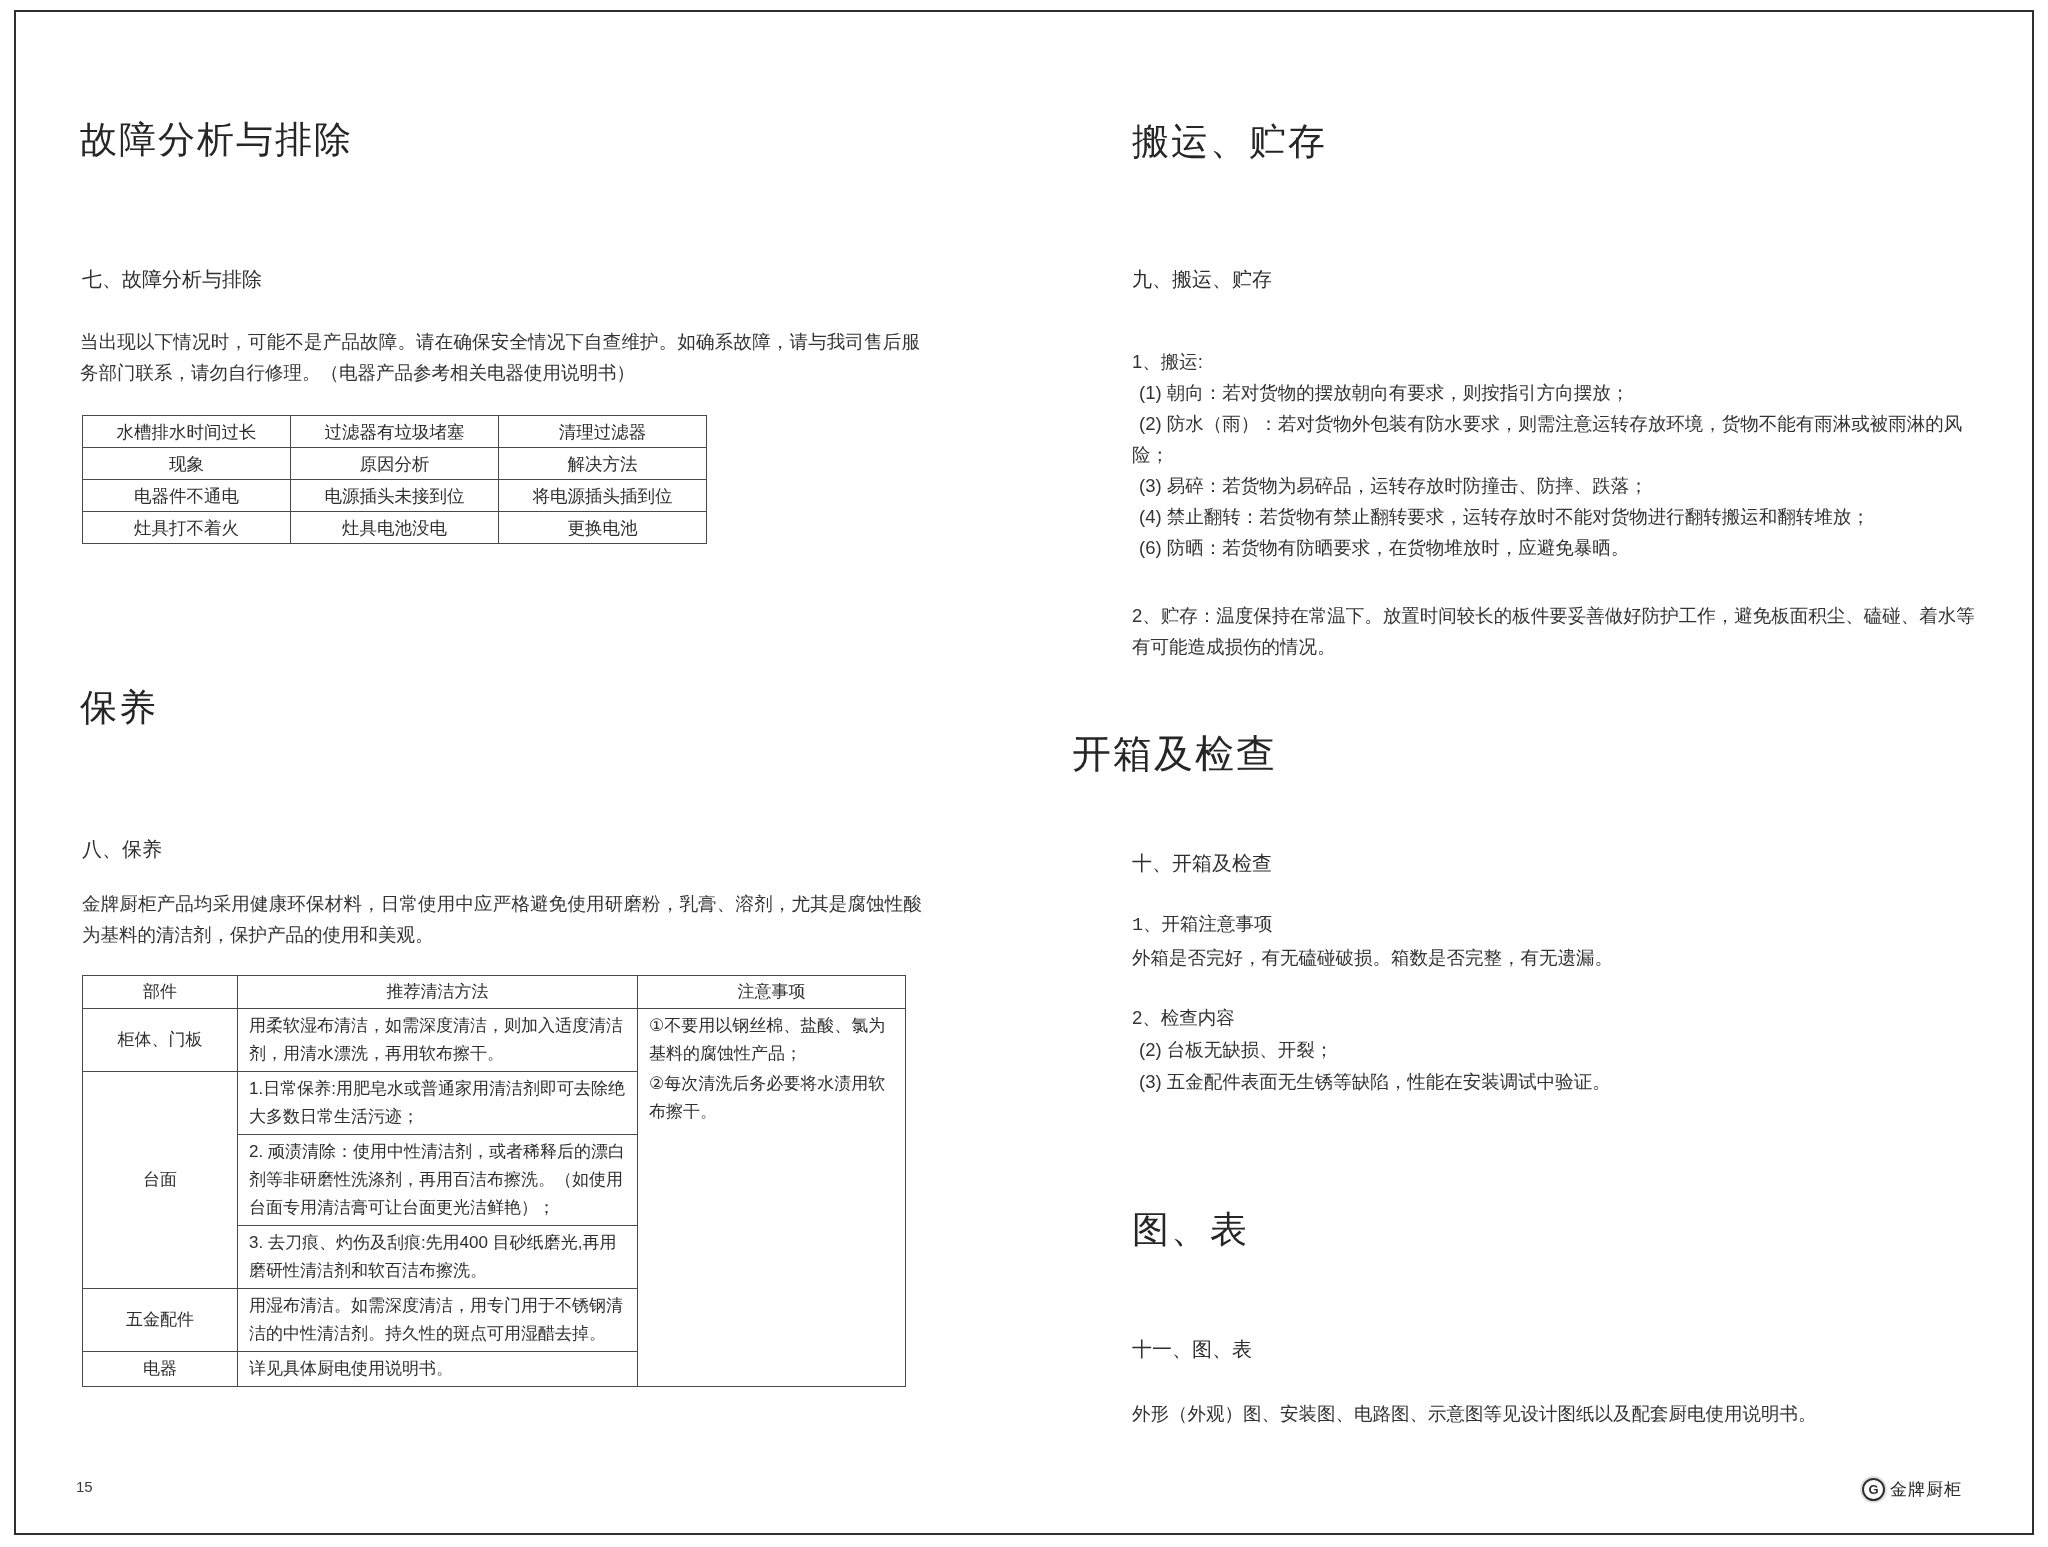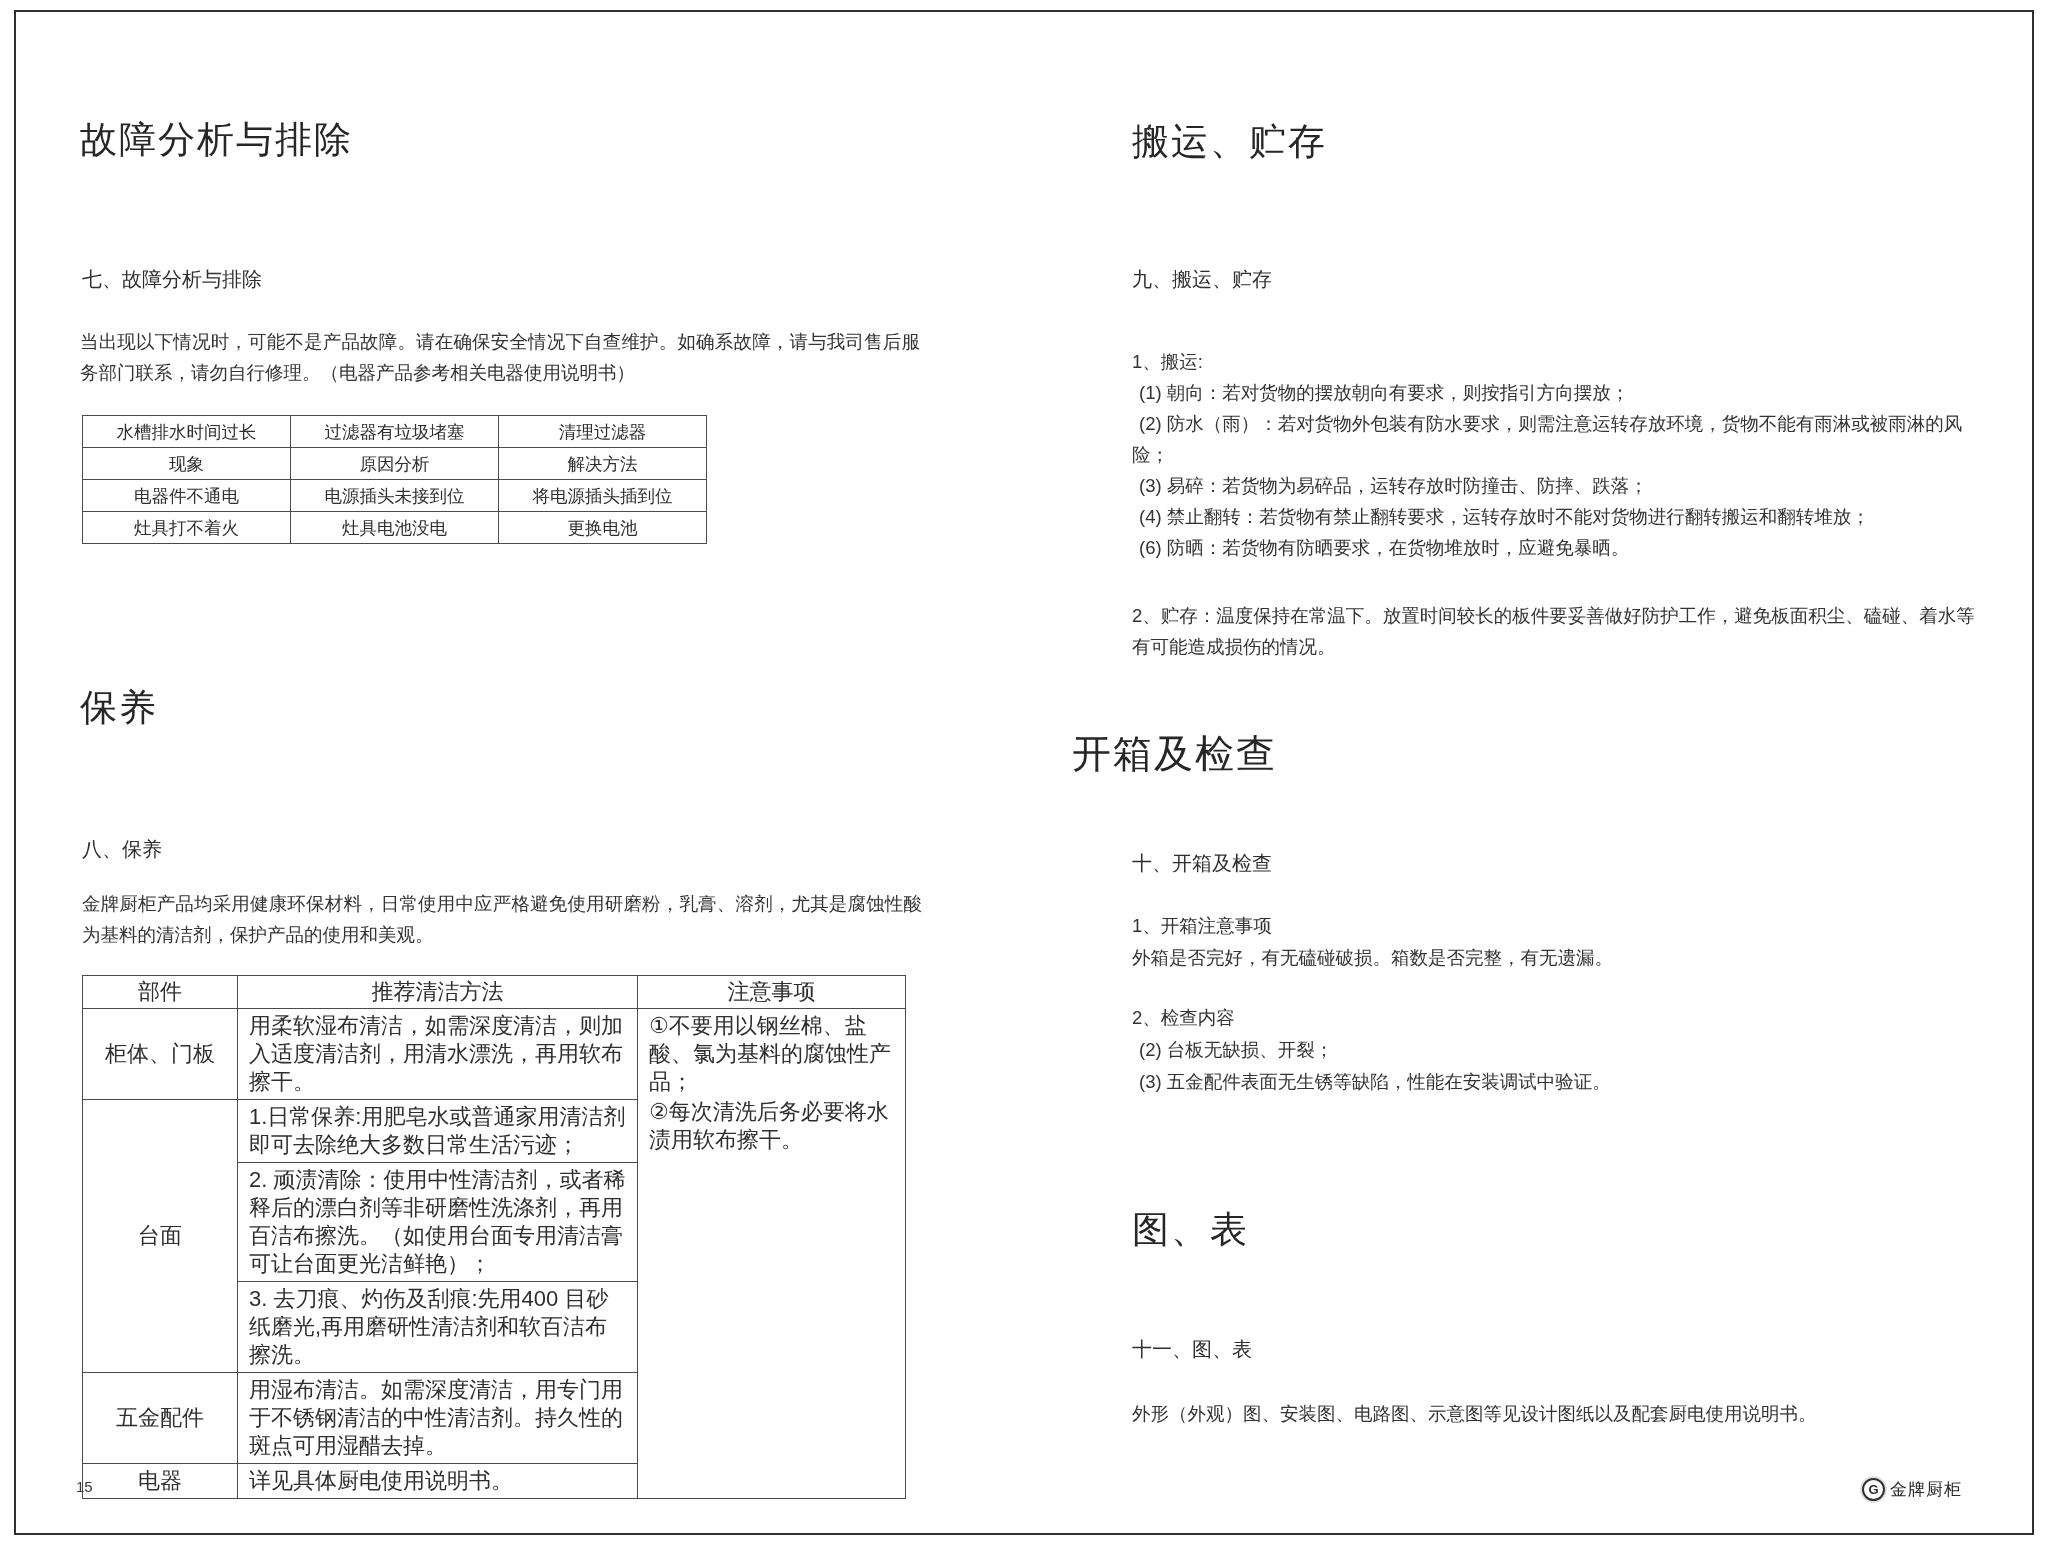--- a/index.html
+++ b/index.html
@@ -23,21 +23,21 @@
   .list-text p{margin:0;}
   .list-text p.indent{text-indent:7px;}
   table{border-collapse:collapse;table-layout:fixed;}
   .t1{width:624px;}
   .t1 th,.t1 td{
     border:1.5px solid #4a4a4a;height:31px;text-align:center;
     font-size:17.5px;font-weight:normal;color:#2e2e2e;padding:0 4px;
   }
   .t2{width:823px;}
   .t2 th,.t2 td{
-    border:1.5px solid #4a4a4a;font-size:22px;font-weight:normal;color:#2e2e2e;
+    border:1.5px solid #4a4a4a;font-size:17px;font-weight:normal;color:#2e2e2e;
     line-height:28px;padding:3px 11px;vertical-align:middle;text-align:left;
   }
   .t2 th{text-align:center;height:28px;padding:2px 4px;}
   .t2 td.part{text-align:center;width:132px;}
   .t2 td.method{width:378px;}
   .t2 td.notes{width:246px;vertical-align:top;}
   .t2 td.notes p{margin:0 0 2px 0;}
   .page-num{font-size:15px;color:#3a3a3a;}
   .brand{display:flex;align-items:center;gap:5px;}
   .brand-icon{
@@ -150,21 +150,21 @@
   <p class="indent">(4) 禁止翻转：若货物有禁止翻转要求，运转存放时不能对货物进行翻转搬运和翻转堆放；</p>
   <p class="indent">(6) 防晒：若货物有防晒要求，在货物堆放时，应避免暴晒。</p>
 </div>
 
 <div class="abs list-text" style="left:1132px;top:600px;width:852px;">2、贮存：温度保持在常温下。放置时间较长的板件要妥善做好防护工作，避免板面积尘、磕碰、着水等有可能造成损伤的情况。</div>
 
 <div class="abs big-heading" style="left:1072px;top:732px;font-size:39px;">开箱及检查</div>
 
 <div class="abs sub-heading" style="left:1132px;top:850px;">十、开箱及检查</div>
 
-<div class="abs list-text" style="left:1132px;top:910px;width:852px;">1、开箱注意事项</div>
+<div class="abs list-text" style="left:1132px;top:910px;width:852px;font-family:Liberation Mono, monospace;">1、开箱注意事项</div>
 <div class="abs list-text" style="left:1132px;top:942px;width:852px;">外箱是否完好，有无磕碰破损。箱数是否完整，有无遗漏。</div>
 
 <div class="abs list-text" style="left:1132px;top:1002px;width:852px;">2、检查内容</div>
 <div class="abs list-text" style="left:1132px;top:1034px;width:852px;line-height:32px;">
   <p class="indent">(2) 台板无缺损、开裂；</p>
   <p class="indent">(3) 五金配件表面无生锈等缺陷，性能在安装调试中验证。</p>
 </div>
 
 <div class="abs big-heading" style="left:1132px;top:1208px;">图、表</div>
 

